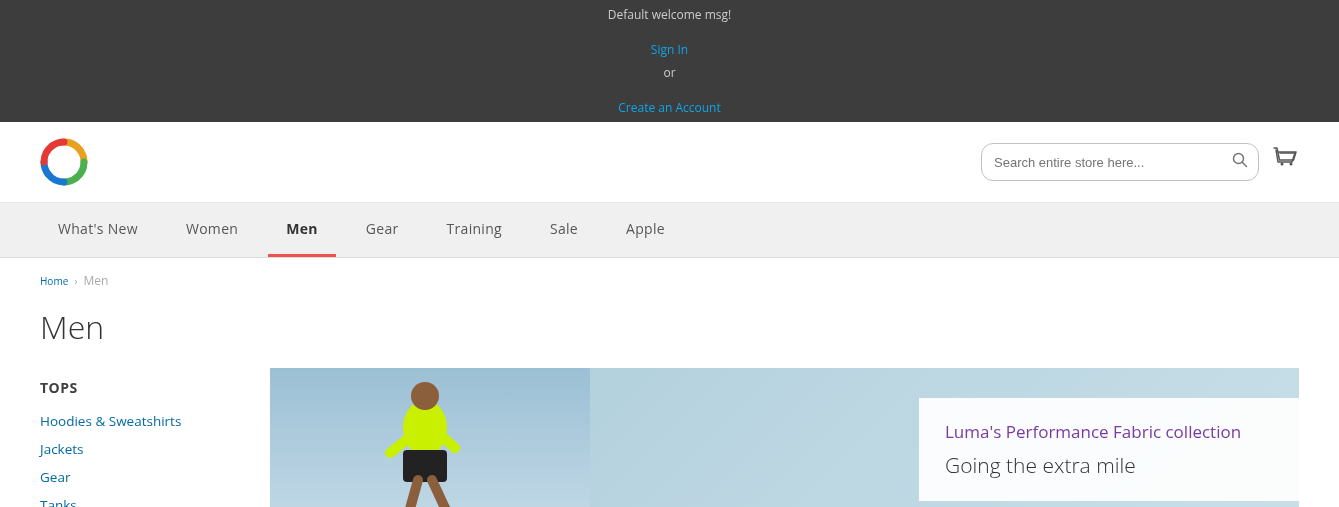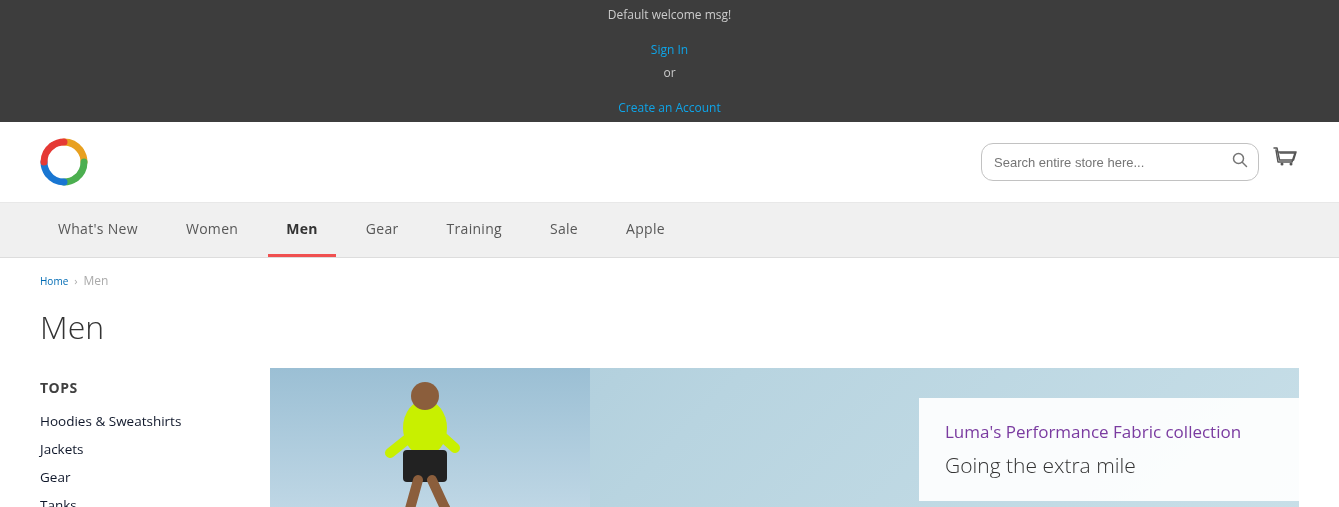--- a/index.html
+++ b/index.html
@@ -165,21 +165,21 @@
       letter-spacing: 0.5px;
       margin-bottom: 10px;
     }
     .sidebar ul {
       list-style: none;
     }
     .sidebar ul li a {
       display: block;
       padding: 5px 0;
       font-size: 13.5px;
-      color: #0f172a;
+      color: #0369a1;
       text-decoration: none;
     }
 
     
     .content {
       flex: 1;
       min-height: 200px;
       position: relative;
       overflow: hidden;
     }

